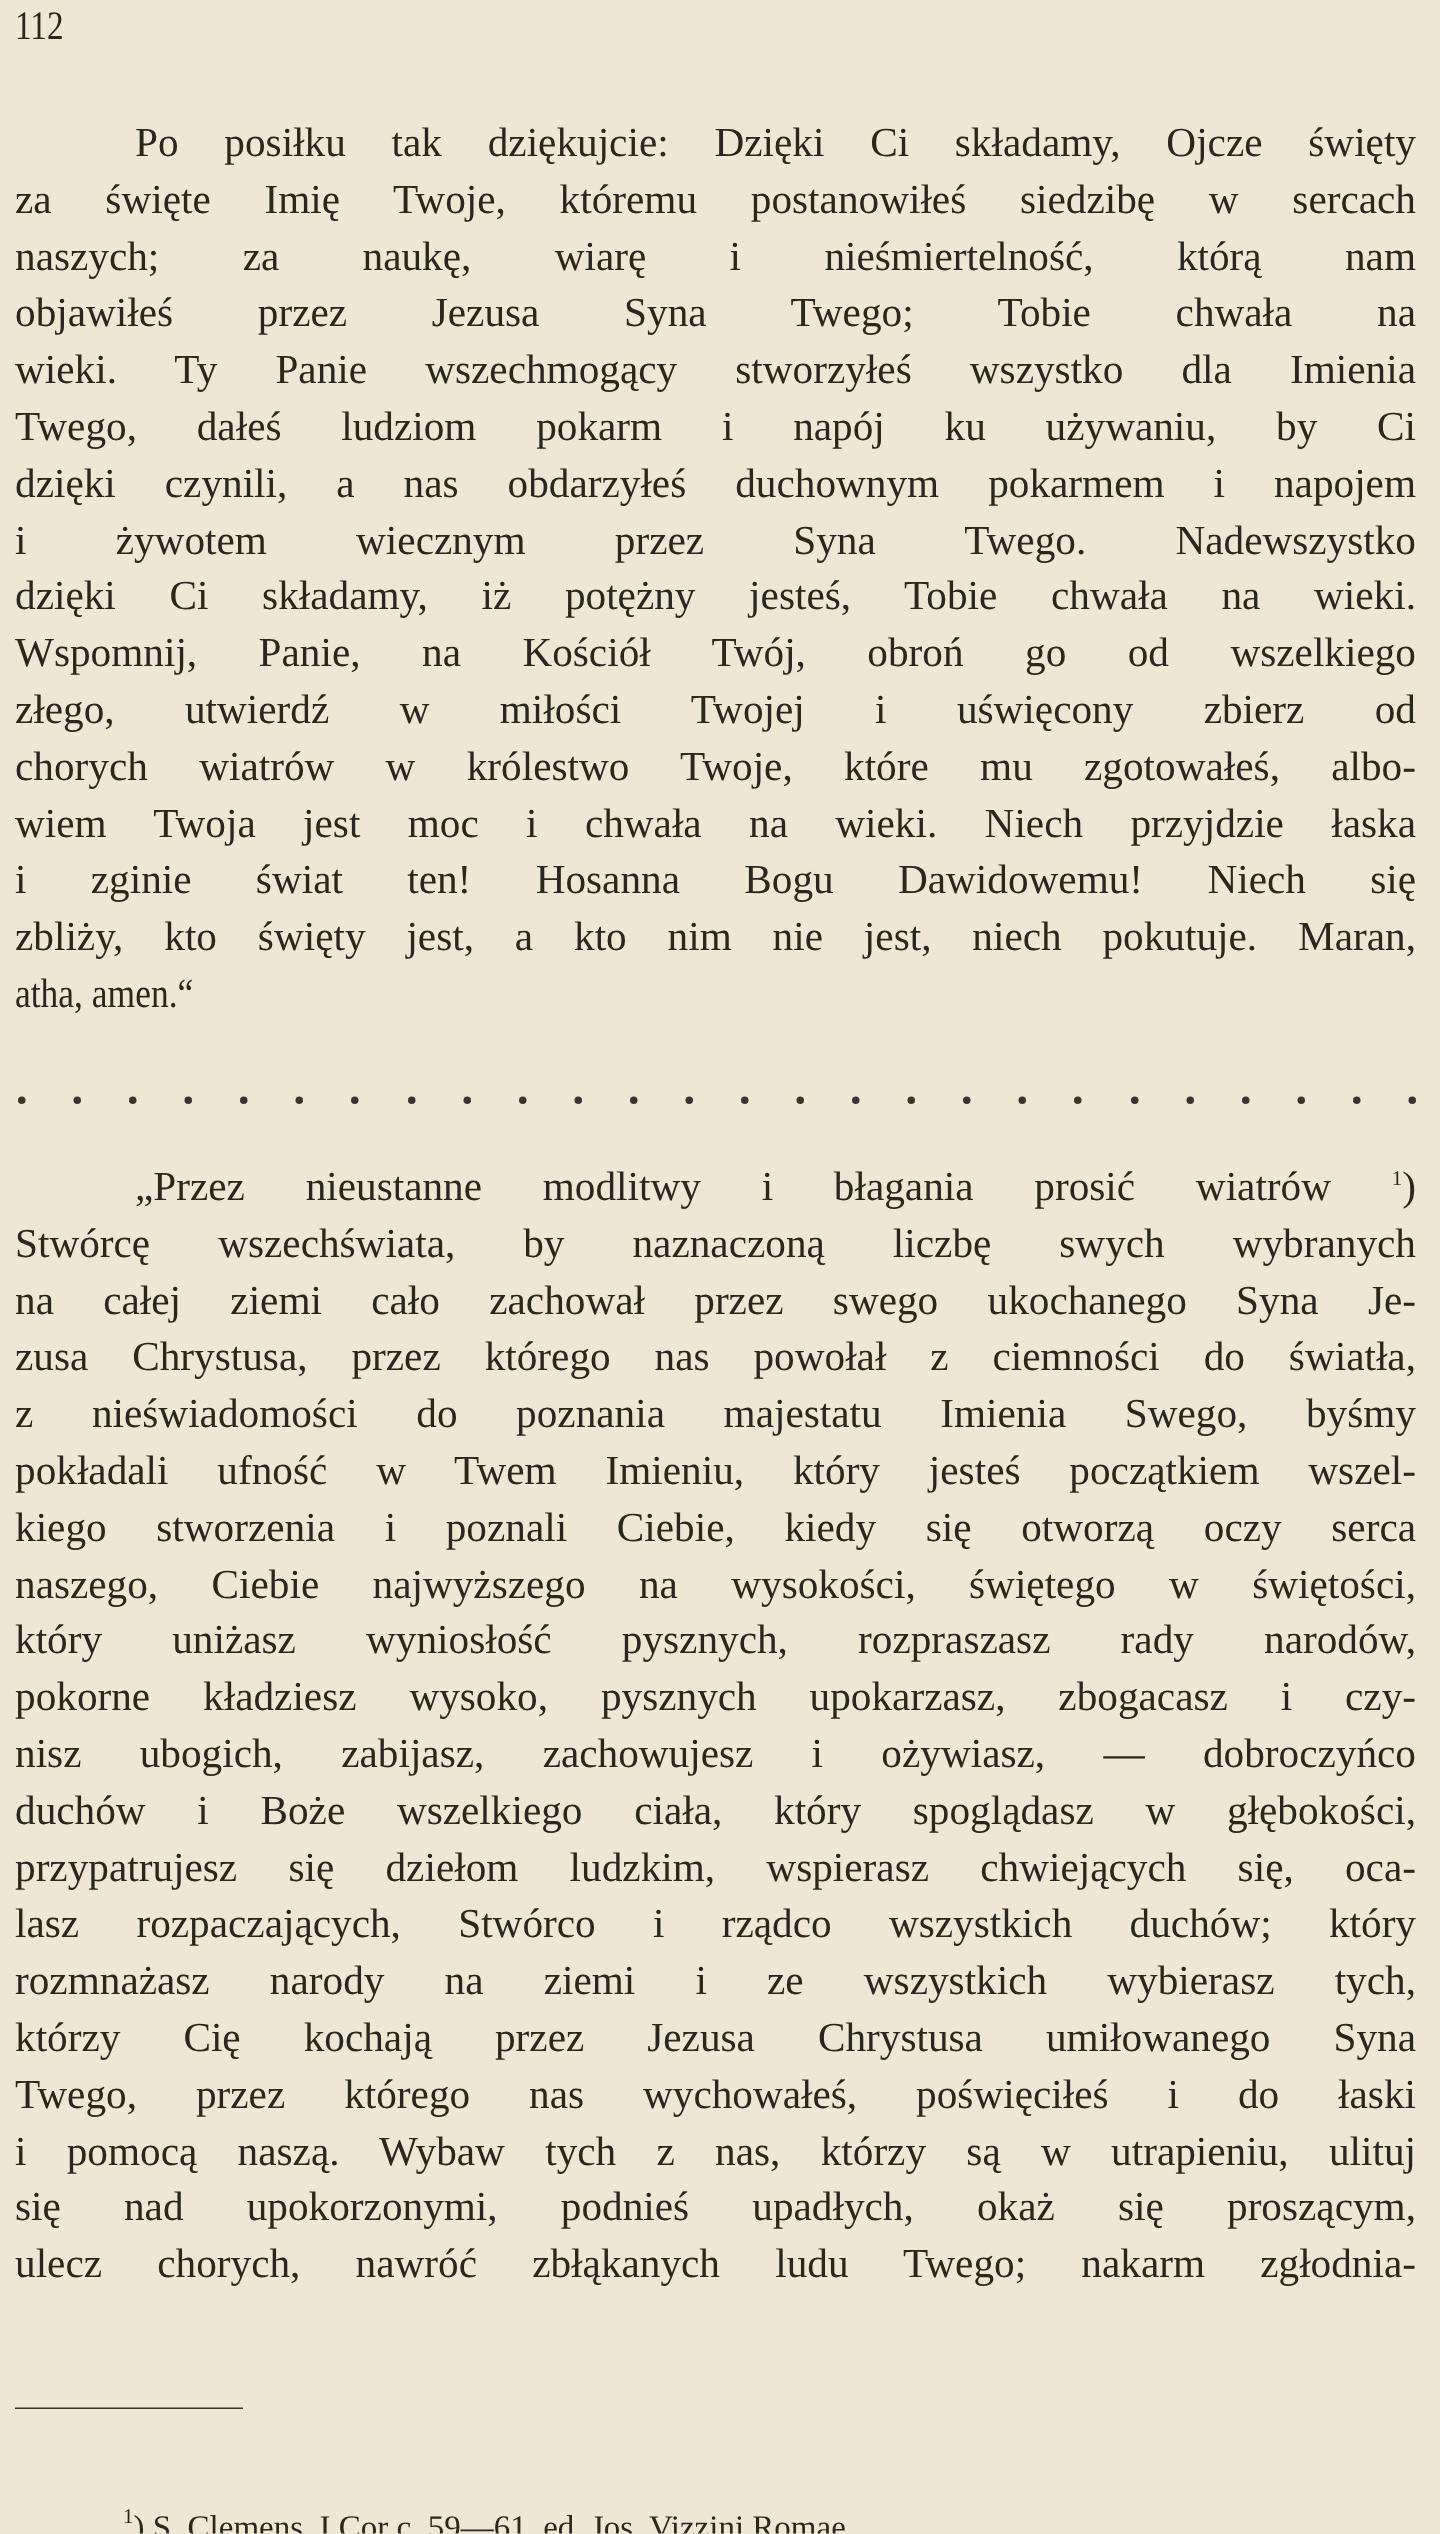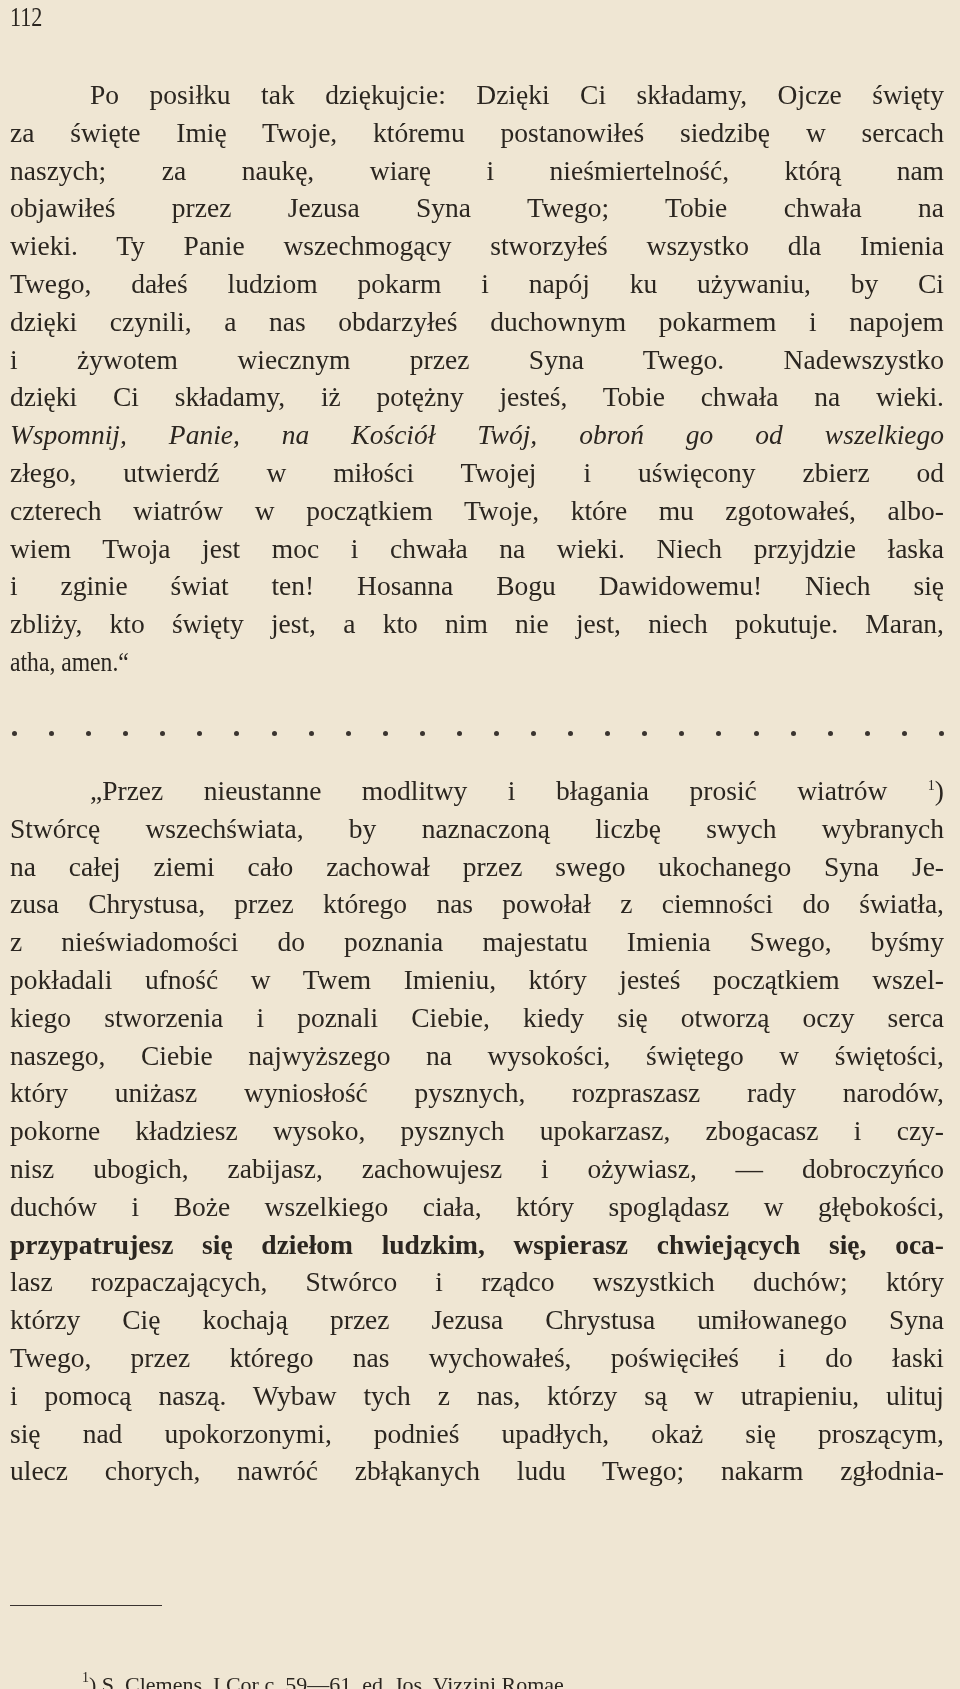--- a/index.html
+++ b/index.html
@@ -104,23 +104,23 @@
   <div class="text-block" id="sec1" style="top:76px;">
       <div class="line indent"><span class="inner" style="width: 854px; display: inline-block; transform-origin: left center; transform: scaleX(1); text-align: justify; text-align-last: justify;">Po posiłku tak dziękujcie: Dzięki Ci składamy, Ojcze święty</span></div>
       <div class="line"><span class="inner" style="width: 934px; display: inline-block; transform-origin: left center; transform: scaleX(1); text-align: justify; text-align-last: justify;">za święte Imię Twoje, któremu postanowiłeś siedzibę w sercach</span></div>
       <div class="line"><span class="inner" style="width: 934px; display: inline-block; transform-origin: left center; transform: scaleX(1); text-align: justify; text-align-last: justify;">naszych; za naukę, wiarę i nieśmiertelność, którą nam</span></div>
       <div class="line"><span class="inner" style="width: 934px; display: inline-block; transform-origin: left center; transform: scaleX(1); text-align: justify; text-align-last: justify;">objawiłeś przez Jezusa Syna Twego; Tobie chwała na</span></div>
       <div class="line"><span class="inner" style="width: 934px; display: inline-block; transform-origin: left center; transform: scaleX(1); text-align: justify; text-align-last: justify;">wieki. Ty Panie wszechmogący stworzyłeś wszystko dla Imienia</span></div>
       <div class="line"><span class="inner" style="width: 934px; display: inline-block; transform-origin: left center; transform: scaleX(1); text-align: justify; text-align-last: justify;">Twego, dałeś ludziom pokarm i napój ku używaniu, by Ci</span></div>
       <div class="line"><span class="inner" style="width: 934px; display: inline-block; transform-origin: left center; transform: scaleX(1); text-align: justify; text-align-last: justify;">dzięki czynili, a nas obdarzyłeś duchownym pokarmem i napojem</span></div>
       <div class="line"><span class="inner" style="width: 934px; display: inline-block; transform-origin: left center; transform: scaleX(1); text-align: justify; text-align-last: justify;">i żywotem wiecznym przez Syna Twego. Nadewszystko</span></div>
       <div class="line"><span class="inner" style="width: 934px; display: inline-block; transform-origin: left center; transform: scaleX(1); text-align: justify; text-align-last: justify;">dzięki Ci składamy, iż potężny jesteś, Tobie chwała na wieki.</span></div>
-      <div class="line"><span class="inner" style="width: 934px; display: inline-block; transform-origin: left center; transform: scaleX(1); text-align: justify; text-align-last: justify; font-style: italic;">Wspomnij, Panie, na Kościół Twój, obroń go od wszelkiego</span></div>
+      <div class="line"><span class="inner" style="width: 934px; display: inline-block; transform-origin: left center; transform: scaleX(1); text-align: justify; text-align-last: justify;">Wspomnij, Panie, na Kościół Twój, obroń go od wszelkiego</span></div>
       <div class="line"><span class="inner" style="width: 934px; display: inline-block; transform-origin: left center; transform: scaleX(1); text-align: justify; text-align-last: justify;">złego, utwierdź w miłości Twojej i uświęcony zbierz od</span></div>
-      <div class="line"><span class="inner" style="width: 934px; display: inline-block; transform-origin: left center; transform: scaleX(1); text-align: justify; text-align-last: justify;">czterech wiatrów w początkiem Twoje, które mu zgotowałeś, albo-</span></div>
+      <div class="line"><span class="inner" style="width: 934px; display: inline-block; transform-origin: left center; transform: scaleX(1); text-align: justify; text-align-last: justify;">chorych wiatrów w królestwo Twoje, które mu zgotowałeś, albo-</span></div>
       <div class="line"><span class="inner" style="width: 934px; display: inline-block; transform-origin: left center; transform: scaleX(1); text-align: justify; text-align-last: justify;">wiem Twoja jest moc i chwała na wieki. Niech przyjdzie łaska</span></div>
       <div class="line"><span class="inner" style="width: 934px; display: inline-block; transform-origin: left center; transform: scaleX(1); text-align: justify; text-align-last: justify;">i zginie świat ten! Hosanna Bogu Dawidowemu! Niech się</span></div>
       <div class="line"><span class="inner" style="width: 934px; display: inline-block; transform-origin: left center; transform: scaleX(1); text-align: justify; text-align-last: justify;">zbliży, kto święty jest, a kto nim nie jest, niech pokutuje. Maran,</span></div>
       <div class="line last"><span class="inner" style="width: auto; display: inline-block; transform: scaleX(0.86); transform-origin: left center;">atha, amen.“</span></div>
     </div>
 
   <div class="dots-row" id="dots">
       <span class="dot"></span>
       <span class="dot"></span>
       <span class="dot"></span>
@@ -158,22 +158,23 @@
         <div class="line"><span class="inner" style="width: 934px; display: inline-block; transform-origin: left center; transform: scaleX(1); text-align: justify; text-align-last: justify;">na całej ziemi cało zachował przez swego ukochanego Syna Je-</span></div>
         <div class="line"><span class="inner" style="width: 934px; display: inline-block; transform-origin: left center; transform: scaleX(1); text-align: justify; text-align-last: justify;">zusa Chrystusa, przez którego nas powołał z ciemności do światła,</span></div>
         <div class="line"><span class="inner" style="width: 934px; display: inline-block; transform-origin: left center; transform: scaleX(1); text-align: justify; text-align-last: justify;">z nieświadomości do poznania majestatu Imienia Swego, byśmy</span></div>
         <div class="line"><span class="inner" style="width: 934px; display: inline-block; transform-origin: left center; transform: scaleX(1); text-align: justify; text-align-last: justify;">pokładali ufność w Twem Imieniu, który jesteś początkiem wszel-</span></div>
         <div class="line"><span class="inner" style="width: 934px; display: inline-block; transform-origin: left center; transform: scaleX(1); text-align: justify; text-align-last: justify;">kiego stworzenia i poznali Ciebie, kiedy się otworzą oczy serca</span></div>
         <div class="line"><span class="inner" style="width: 934px; display: inline-block; transform-origin: left center; transform: scaleX(1); text-align: justify; text-align-last: justify;">naszego, Ciebie najwyższego na wysokości, świętego w świętości,</span></div>
         <div class="line"><span class="inner" style="width: 934px; display: inline-block; transform-origin: left center; transform: scaleX(1); text-align: justify; text-align-last: justify;">który uniżasz wyniosłość pysznych, rozpraszasz rady narodów,</span></div>
         <div class="line"><span class="inner" style="width: 934px; display: inline-block; transform-origin: left center; transform: scaleX(1); text-align: justify; text-align-last: justify;">pokorne kładziesz wysoko, pysznych upokarzasz, zbogacasz i czy-</span></div>
         <div class="line"><span class="inner" style="width: 934px; display: inline-block; transform-origin: left center; transform: scaleX(1); text-align: justify; text-align-last: justify;">nisz ubogich, zabijasz, zachowujesz i ożywiasz, — dobroczyńco</span></div>
         <div class="line"><span class="inner" style="width: 934px; display: inline-block; transform-origin: left center; transform: scaleX(1); text-align: justify; text-align-last: justify;">duchów i Boże wszelkiego ciała, który spoglądasz w głębokości,</span></div>
-        <div class="line"><span class="inner" style="width: 934px; display: inline-block; transform-origin: left center; transform: scaleX(1); text-align: justify; text-align-last: justify; font-weight: bold;">przypatrujesz się dziełom ludzkim, wspierasz chwiejących się, oca-</span></div>
+        <div class="line"><span class="inner" style="width: 934px; display: inline-block; transform-origin: left center; transform: scaleX(1); text-align: justify; text-align-last: justify;">przypatrujesz się dziełom ludzkim, wspierasz chwiejących się, oca-</span></div>
         <div class="line"><span class="inner" style="width: 934px; display: inline-block; transform-origin: left center; transform: scaleX(1); text-align: justify; text-align-last: justify;">lasz rozpaczających, Stwórco i rządco wszystkich duchów; który</span></div>
+        <div class="line"><span class="inner" style="width: 934px; display: inline-block; transform-origin: left center; transform: scaleX(1); text-align: justify; text-align-last: justify;">rozmnażasz narody na ziemi i ze wszystkich wybierasz tych,</span></div>
         <div class="line"><span class="inner" style="width: 934px; display: inline-block; transform-origin: left center; transform: scaleX(1); text-align: justify; text-align-last: justify;">którzy Cię kochają przez Jezusa Chrystusa umiłowanego Syna</span></div>
         <div class="line"><span class="inner" style="width: 934px; display: inline-block; transform-origin: left center; transform: scaleX(1); text-align: justify; text-align-last: justify;">Twego, przez którego nas wychowałeś, poświęciłeś i do łaski</span></div>
         <div class="line"><span class="inner" style="width: 934px; display: inline-block; transform-origin: left center; transform: scaleX(1); text-align: justify; text-align-last: justify;">i pomocą naszą. Wybaw tych z nas, którzy są w utrapieniu, ulituj</span></div>
         <div class="line"><span class="inner" style="width: 934px; display: inline-block; transform-origin: left center; transform: scaleX(1); text-align: justify; text-align-last: justify;">się nad upokorzonymi, podnieś upadłych, okaż się proszącym,</span></div>
         <div class="line"><span class="inner" style="width: 934px; display: inline-block; transform-origin: left center; transform: scaleX(1); text-align: justify; text-align-last: justify;">ulecz chorych, nawróć zbłąkanych ludu Twego; nakarm zgłodnia-</span></div>
       </div>
   </div>
 
   <div class="footnote-rule"></div>
 

